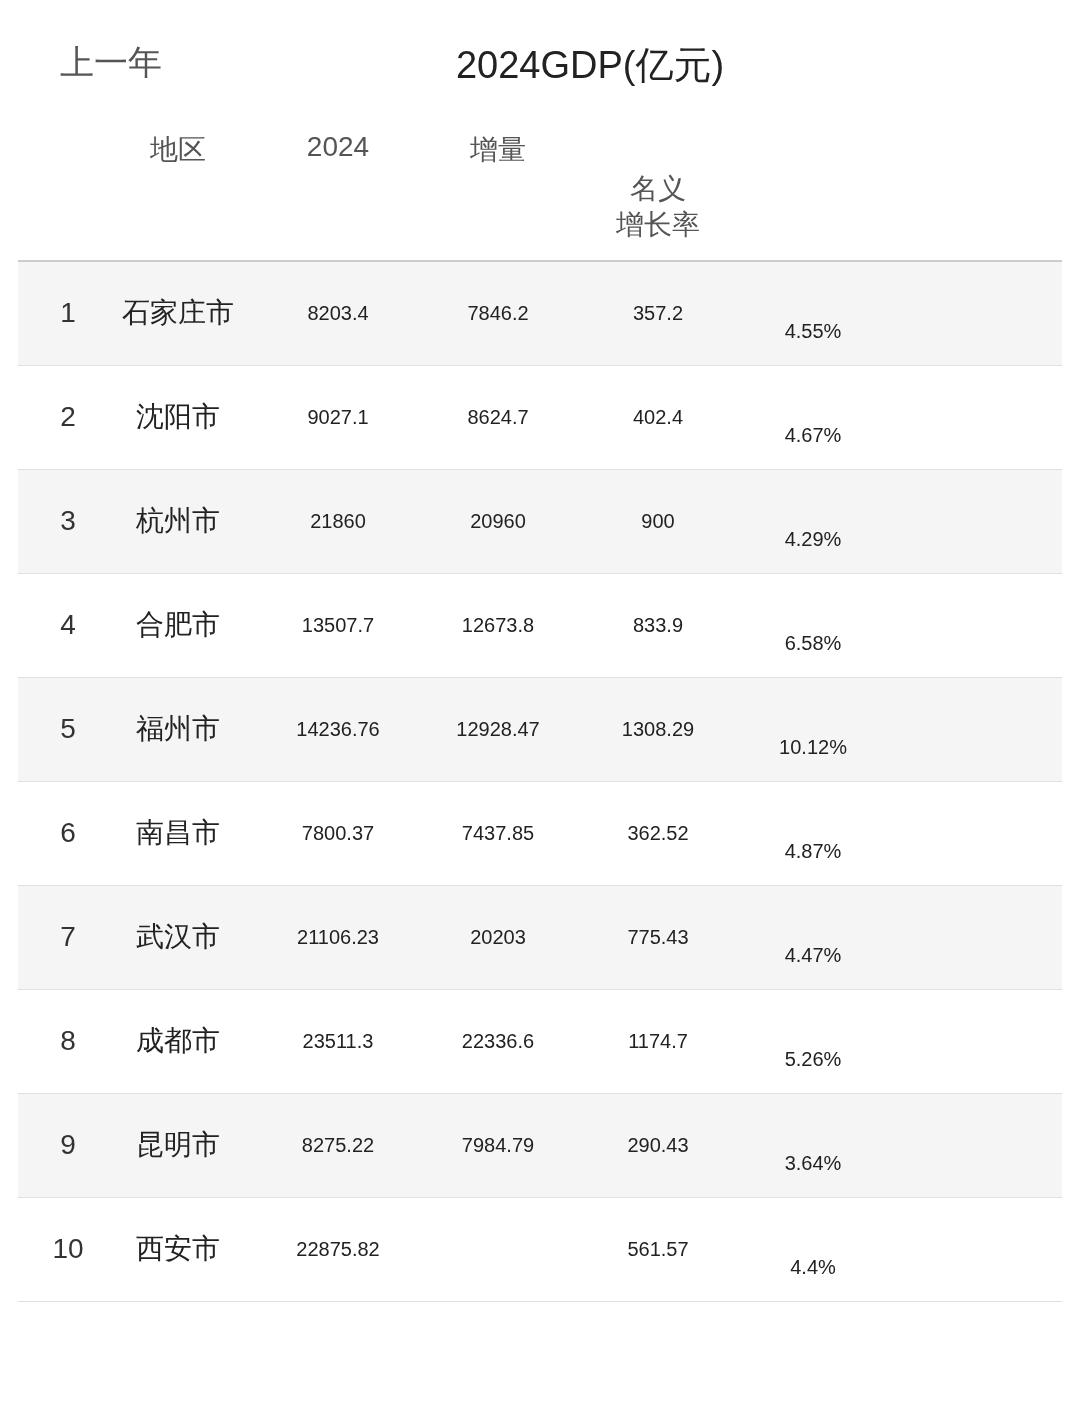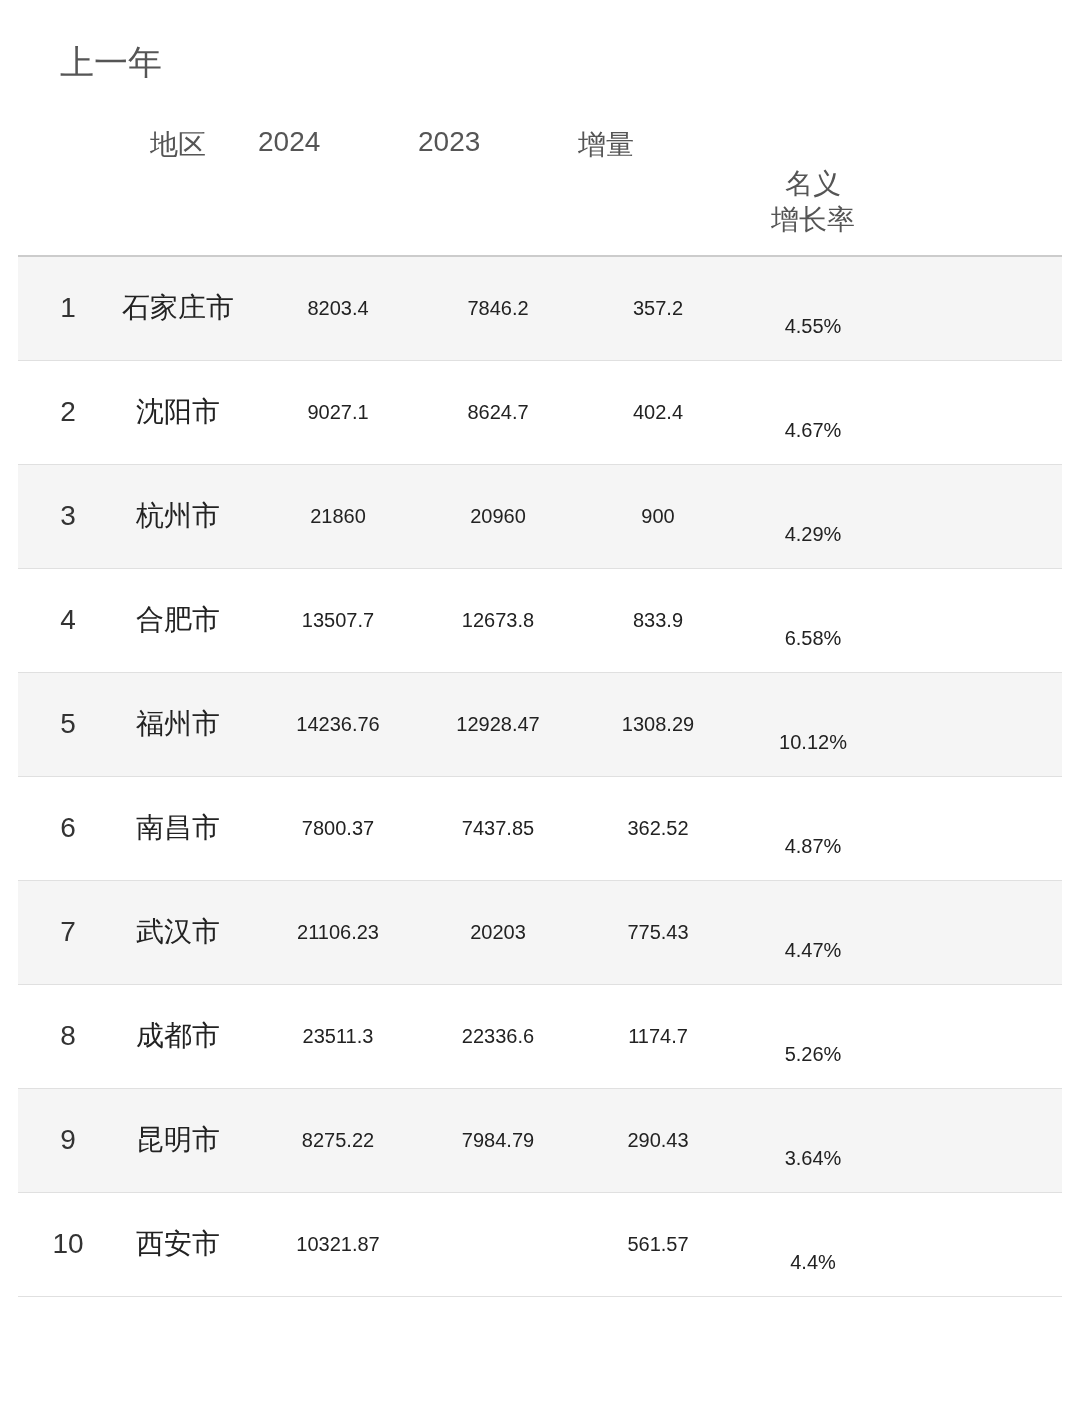--- a/index.html
+++ b/index.html
@@ -56,21 +56,21 @@
       grid-template-columns: 60px 160px 160px 160px 160px 150px;
       padding: 10px 20px 16px 20px;
       border-bottom: 2px solid #cccccc;
       margin-bottom: 0;
     }
 
     .col-header {
       font-size: 28px;
       color: #555555;
       font-weight: 400;
-      text-align: left;
+      text-align: center;
     }
 
     .col-header.region {
       text-align: center;
     }
 
     .col-header.nominal-rate {
       text-align: center;
       line-height: 1.3;
       margin-top: 40px;
@@ -112,28 +112,28 @@
       color: #222222;
       margin-top: 36px;
     }
   </style>
 </head>
 <body>
 
 <div class="page-container">
   <div class="header-area">
     <div class="header-left">上一年</div>
+    <div class="header-title">2024GDP(亿元)</div>
   </div>
 
   <div class="table-wrapper">
     <div class="table-header">
       <div class="col-header"></div>
       <div class="col-header region">地区</div>
       <div class="col-header">2024</div>
-      <div class="col-header">2023</div>
       <div class="col-header">增量</div>
       <div class="col-header nominal-rate">名义<br>增长率</div>
     </div>
 
     <div id="table-body">
     <div class="table-row">
     <div class="cell rank">1</div>
     <div class="cell region">石家庄市</div>
     <div class="cell">8203.4</div>
     <div class="cell">7846.2</div>
@@ -200,20 +200,20 @@
     <div class="cell rank">9</div>
     <div class="cell region">昆明市</div>
     <div class="cell">8275.22</div>
     <div class="cell">7984.79</div>
     <div class="cell">290.43</div>
     <div class="cell rate">3.64%</div>
   </div>
         <div class="table-row">
     <div class="cell rank">10</div>
     <div class="cell region">西安市</div>
-    <div class="cell">10321.87</div>
+    <div class="cell">22875.82</div>
     <div class="cell"></div>
     <div class="cell">561.57</div>
     <div class="cell rate">4.4%</div>
   </div>
       </div>
   </div>
 </div>
 
 </body></html>

